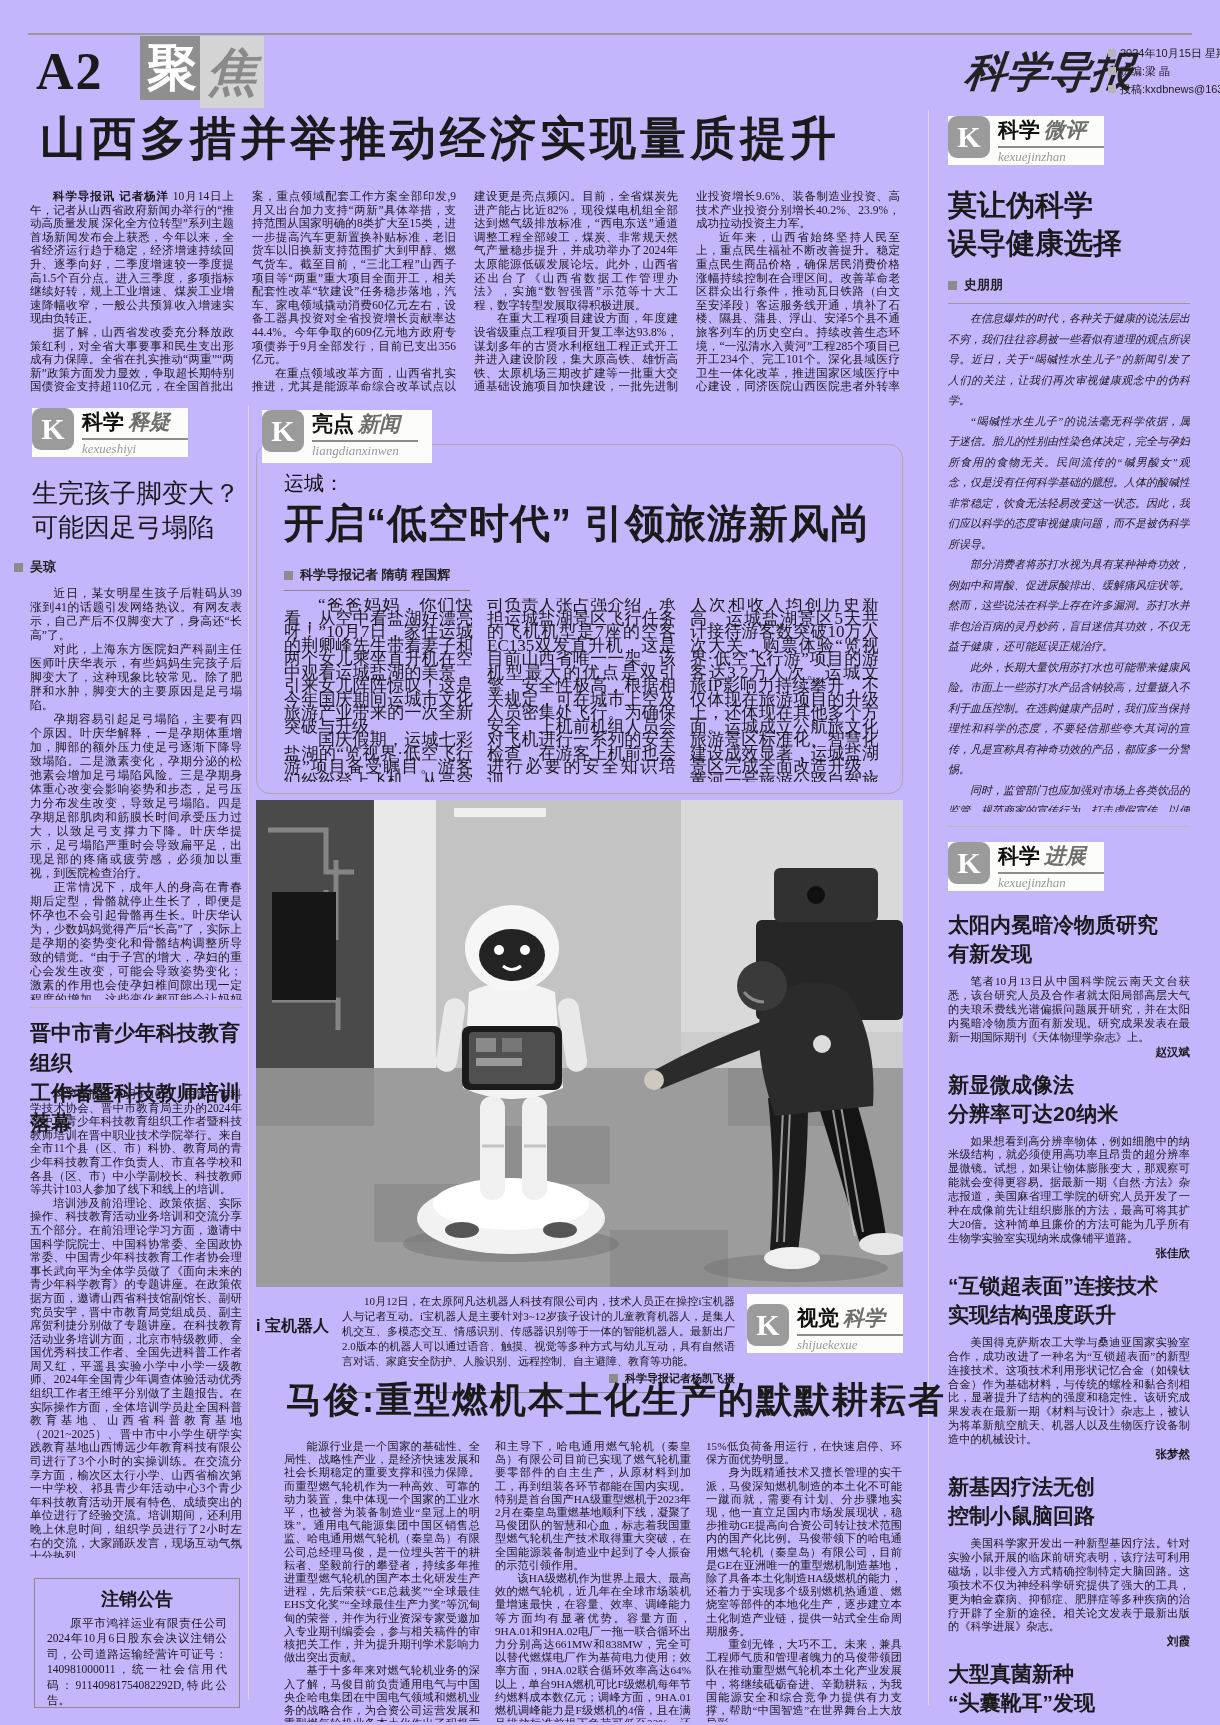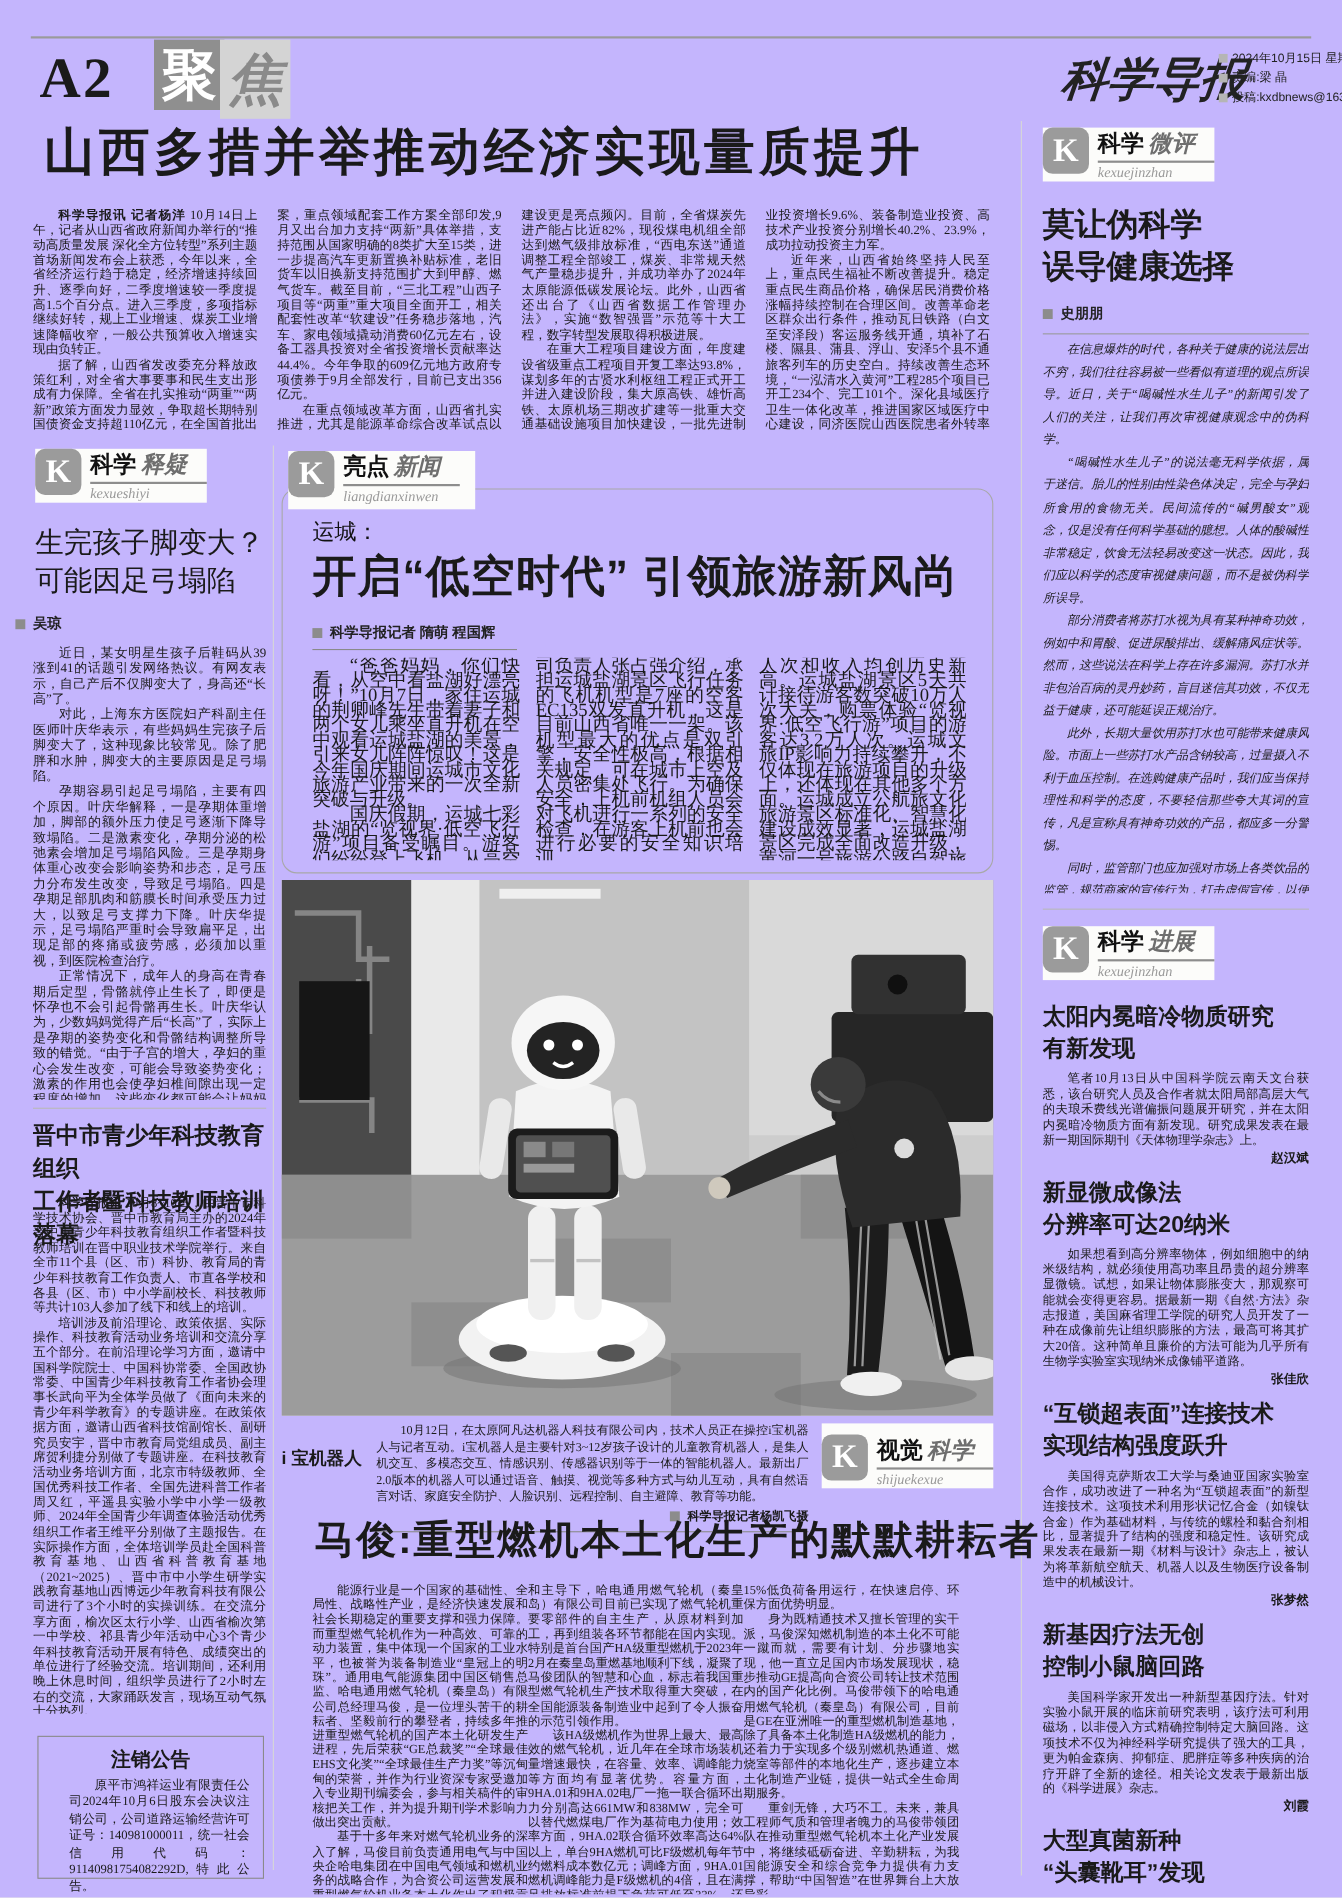--- a/index.html
+++ b/index.html
@@ -48,21 +48,21 @@
   .shiyi-title{left:32px;top:476px;width:210px;font-family:"Liberation Sans",sans-serif;
                font-size:26px;font-weight:400;line-height:34px;}
   .shiyi-author{left:14px;top:558px;text-align:right;}
   .shiyi-body{left:30px;top:586px;width:212px;height:414px;font-size:11.8px;line-height:14px;overflow:hidden;}
   .left-divider{left:30px;top:1007px;width:212px;height:1px;background:#b8b8b8;}
   .jzh-title{left:30px;top:1018px;width:214px;font-family:"Liberation Sans",sans-serif;
              font-size:21px;font-weight:bold;line-height:30px;}
   .jzh-body{left:30px;top:1088px;width:212px;height:470px;font-size:11.5px;line-height:13.6px;overflow:hidden;}
   .notice-box{left:34px;top:1578px;width:180px;height:112px;border:1px solid #8a8a8a;padding:8px 12px;}
   .notice-title{text-align:center;font-family:"Liberation Sans",sans-serif;font-weight:bold;font-size:18px;margin-bottom:5px;}
-  .notice-body{font-size:11.5px;line-height:15.4px;text-align:justify;text-indent:2em;margin-left:16px;}
+  .notice-body{font-size:11.5px;line-height:15.4px;text-align:justify;text-indent:2em;}
   
   .ld-box{left:256px;top:444px;width:645px;height:348px;border:1px solid #a8a8a8;border-radius:14px;}
   .ld-logo{left:262px;top:410px;padding:0 14px 4px 0;}
   .yc-kicker{left:284px;top:470px;font-family:"Liberation Sans",sans-serif;font-size:20px;color:#111;}
   .yc-headline{left:284px;top:496px;width:600px;font-family:"Liberation Sans",sans-serif;
                font-size:40px;font-weight:bold;letter-spacing:1px;white-space:nowrap;}
   .yc-byline{left:284px;top:566px;width:186px;border-bottom:1px solid #8a8a8a;padding-bottom:6px;}
   .yc-body{left:284px;top:598px;width:594px;height:184px;display:flex;gap:14px;overflow:hidden;}
   .yc-body .col{width:189px;flex:0 0 auto;font-size:17px;line-height:13.5px;overflow:hidden;}
   
@@ -73,21 +73,21 @@
   .cap-label{width:86px;flex:0 0 auto;font-family:"Liberation Sans",sans-serif;font-weight:bold;
              font-size:16px;padding-top:22px;}
   .cap-main{flex:1;border-bottom:1px solid #8a8a8a;padding-bottom:6px;}
   .cap-text{font-size:11px;line-height:15px;text-align:justify;text-indent:2em;}
   .cap-credit{display:flex;justify-content:flex-end;align-items:center;font-family:"Liberation Sans",sans-serif;
               font-size:11px;font-weight:bold;margin-top:2px;}
   .shijue-logo{margin-left:12px;flex:0 0 auto;padding-top:10px;}
   
   .mj-headline{left:286px;top:1376px;width:617px;font-family:"Liberation Sans",sans-serif;
                font-size:36px;font-weight:bold;letter-spacing:2px;white-space:nowrap;}
-  .mj-body{left:284px;top:1440px;width:619px;height:282px;display:flex;overflow:hidden;}
+  .mj-body{left:284px;top:1440px;width:619px;height:282px;display:flex;gap:15px;overflow:hidden;}
   .mj-body .col{width:196px;flex:0 0 auto;font-size:11.2px;line-height:13.2px;overflow:hidden;}
   
   .wp-logo{left:948px;top:116px;}
   .wp-title{left:948px;top:186px;width:242px;font-family:"Liberation Sans",sans-serif;
             font-size:29px;font-weight:600;line-height:38px;}
   .wp-author{left:948px;top:276px;width:242px;border-bottom:1px solid #9a9a9a;padding-bottom:9px;}
   .wp-body{left:948px;top:308px;width:242px;height:504px;font-size:11px;line-height:20.5px;
            font-style:italic;overflow:hidden;}
   .sb-divider{left:948px;top:826px;width:242px;height:1px;background:#b8b8b8;}
   .jzn-logo{left:948px;top:842px;}

